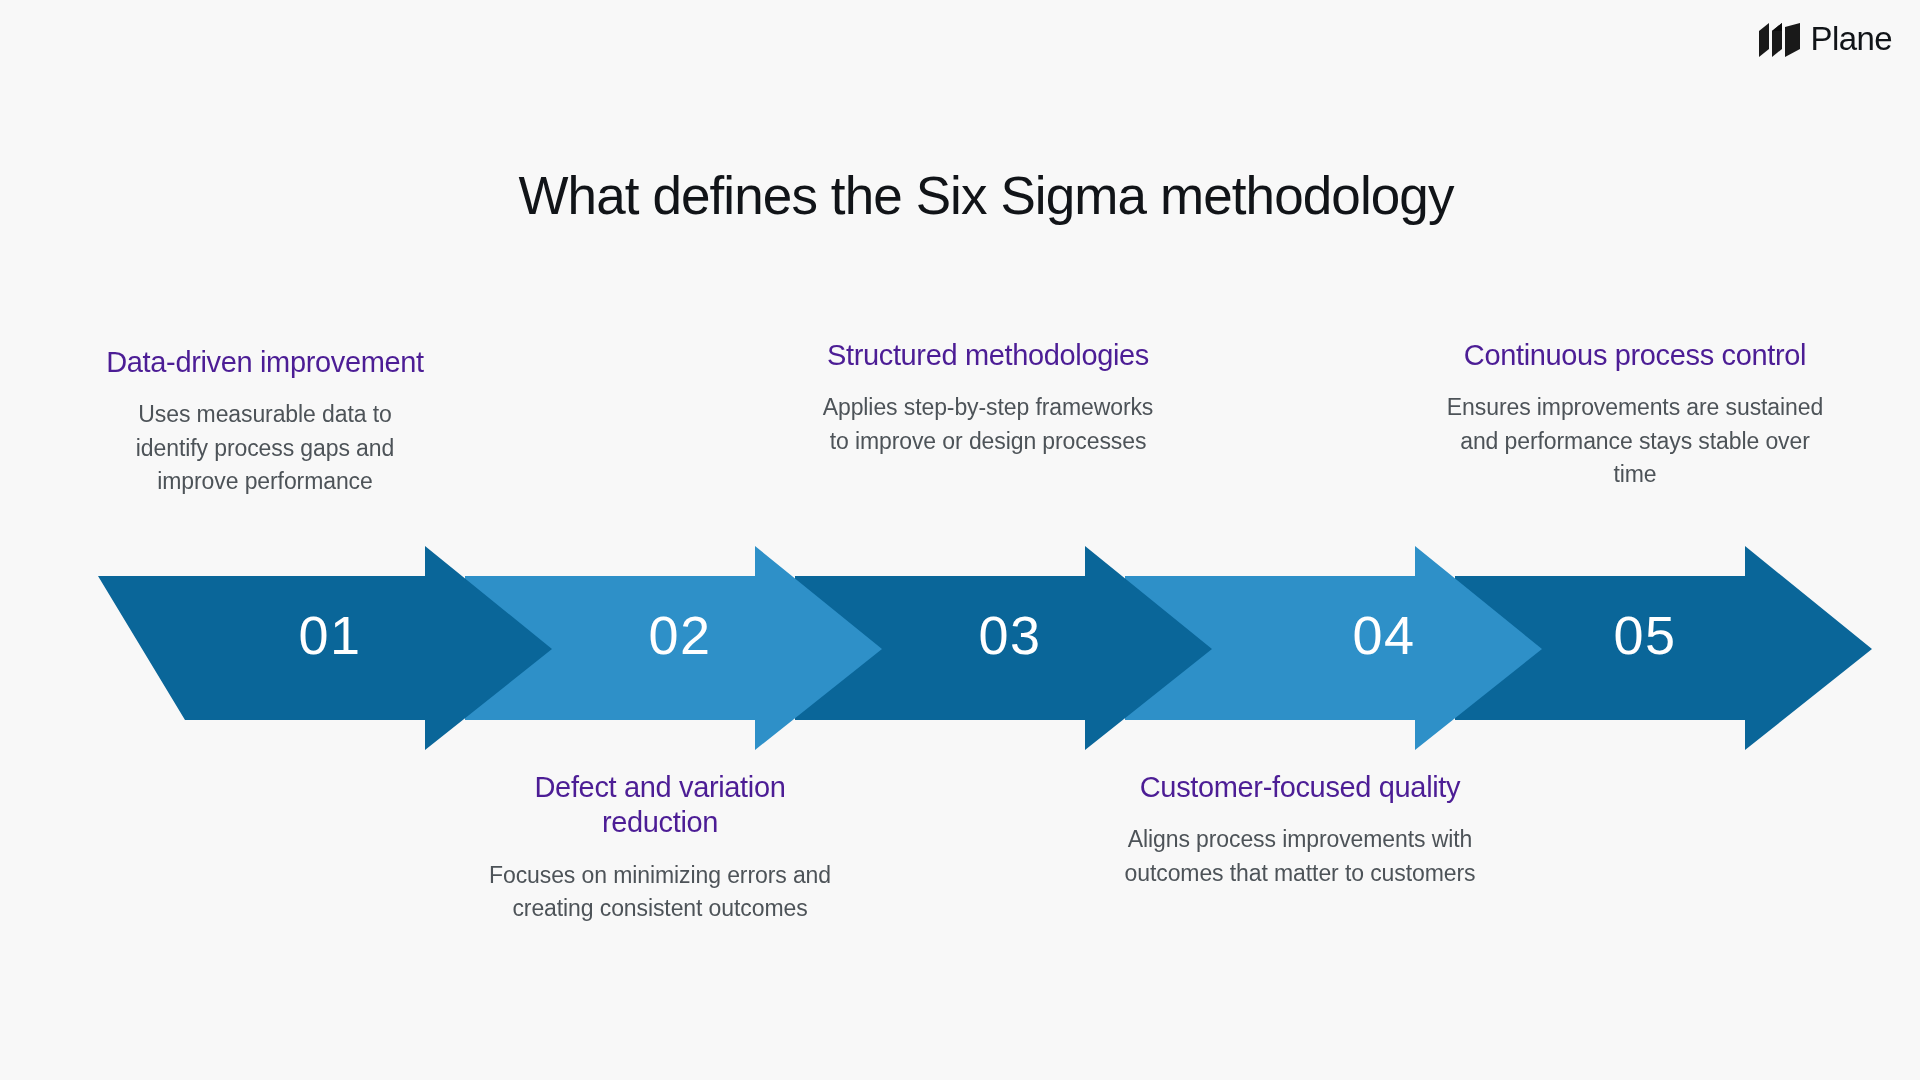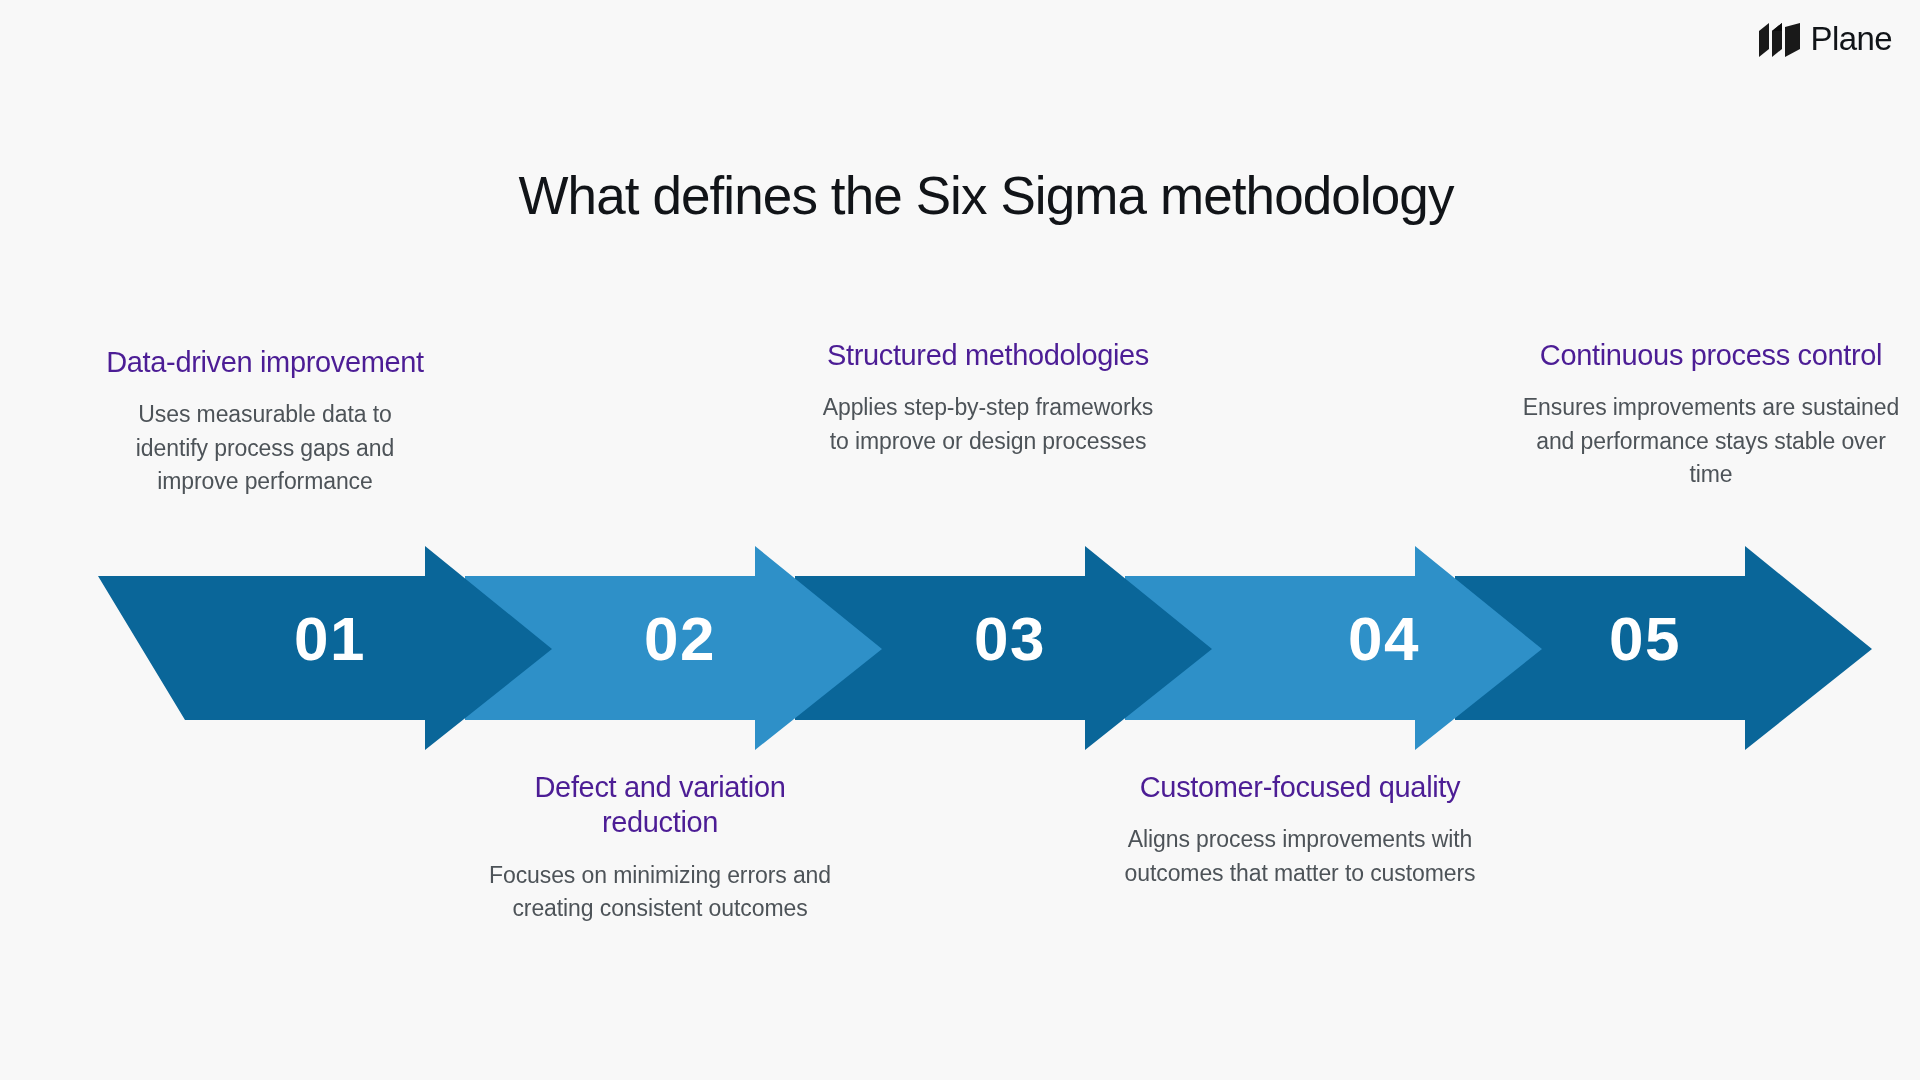--- a/index.html
+++ b/index.html
@@ -69,22 +69,22 @@
     width: 1920px;
     height: 1080px;
     pointer-events: none;
   }
 
   .step-number {
     position: absolute;
     top: 608px;
     width: 200px;
     text-align: center;
-    font-size: 62px;
-    font-weight: 700;
+    font-size: 54px;
+    font-weight: 400;
     color: #ffffff;
     letter-spacing: 1.5px;
     line-height: 1;
   }
 
   
   .callout {
     position: absolute;
     text-align: center;
   }
@@ -106,21 +106,21 @@
     text-align: center;
   }
   .callout.above .callout-desc { margin-top: 18px; }
   .callout.below .callout-desc { margin-top: 18px; }
 
   
   .callout-1 { left: 100px;  top: 345px; width: 330px; }
   .callout-2 { left: 475px;  top: 770px; width: 370px; }
   .callout-3 { left: 818px;  top: 338px; width: 340px; }
   .callout-4 { left: 1105px; top: 770px; width: 390px; }
-  .callout-5 { left: 1516px; top: 338px; width: 390px; }
+  .callout-5 { left: 1440px; top: 338px; width: 390px; }
 </style>
 </head>
 <body>
 
 <div class="brand">
   <svg class="brand-mark" viewBox="0 0 46 36" aria-hidden="true">
     <path d="M0 9 L10 1 L10 27 L0 35 Z" fill="#191919"></path>
     <path d="M13 9 L23 1 L23 27 L13 35 Z" fill="#191919"></path>
     <path d="M26 5 L41 1 L41 27 L26 35 Z" fill="#191919"></path>
     <path d="M13 9 L23 1 L23 9 Z" fill="#0d0d0d"></path>

